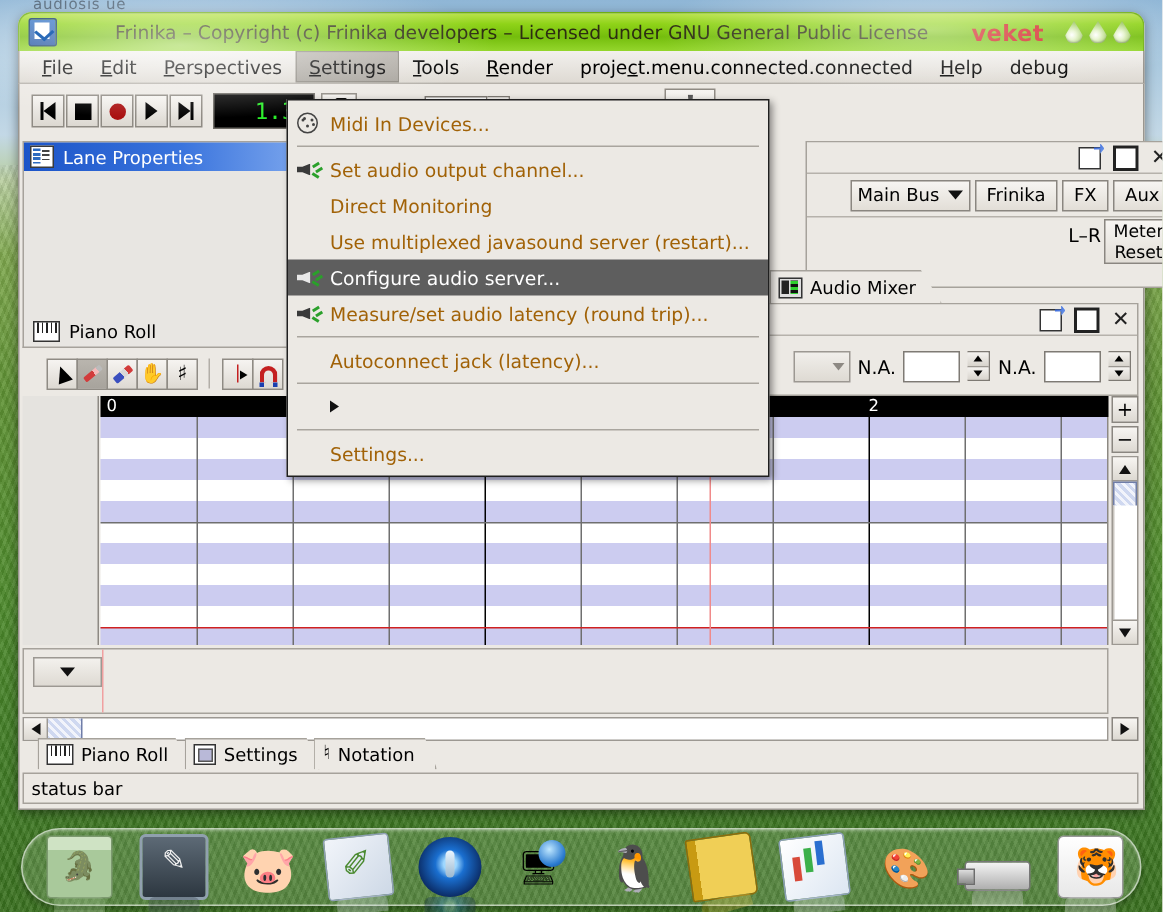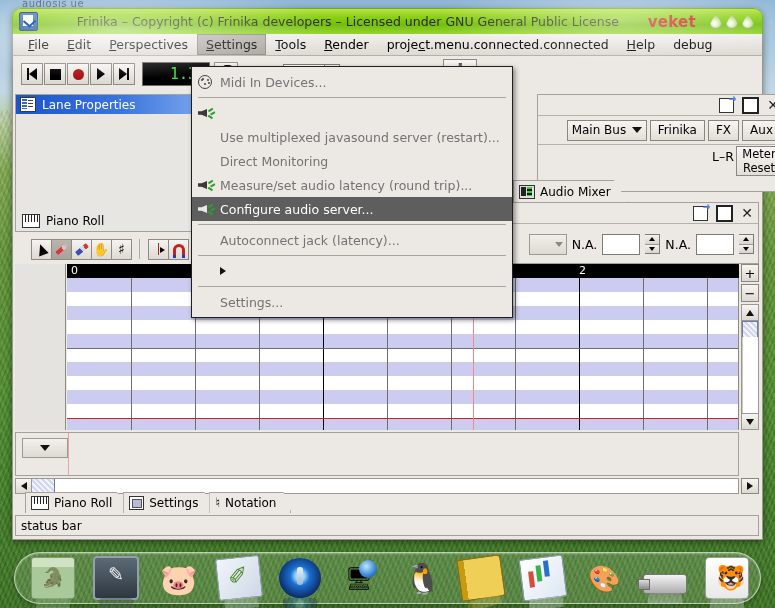--- a/index.html
+++ b/index.html
@@ -539,21 +539,21 @@
     box-shadow: 2px 2px 5px rgba(0,0,0,0.45);
     z-index: 60;
     padding: 3px 0;
     box-sizing: border-box;
   }
   .mrow {
     height: 24px;
     display: flex; align-items: center;
     padding-left: 6px;
     font-size: 12.5px;
-    color: #737373;
+    color: #a16207;
     cursor: default;
   }
   .mrow.sel { background: #5e5e5e; color: #fff; }
   .mrow .mi-ic { width: 22px; flex: 0 0 auto; display: flex; align-items: center; }
   .mrow .mi-txt { flex: 1 1 auto; }
   .msep { height: 1px; background: #a9a59e; margin: 3px 6px; }
   .submenu-arrow { width:0;height:0;border-top:4px solid transparent;border-bottom:4px solid transparent;border-left:6px solid #111; margin-right: 9px; }
   
   .midi-ico {
     width: 14px; height: 14px; border: 1.5px solid #444; border-radius: 50%;
@@ -897,46 +897,47 @@
         <span class="mi-txt">Midi In Devices...</span>
       </div>
       <div class="msep"></div>
       <div class="mrow">
         <span class="mi-ic">
             <span class="spk-ico">
               <span class="cone"></span>
               <span class="wv"></span>
             </span>
           </span>
+        <span class="mi-txt">Set audio output channel...</span>
+      </div>
+      <div class="mrow">
+        <span class="mi-ic"></span>
+        <span class="mi-txt">Direct Monitoring</span>
       </div>
       <div class="mrow">
         <span class="mi-ic"></span>
         <span class="mi-txt">Use multiplexed javasound server (restart)...</span>
       </div>
-      <div class="mrow">
-        <span class="mi-ic"></span>
-        <span class="mi-txt">Direct Monitoring</span>
+      <div class="mrow sel">
+        <span class="mi-ic">
+            <span class="spk-ico">
+              <span class="cone"></span>
+              <span class="wv"></span>
+            </span>
+          </span>
+        <span class="mi-txt">Configure audio server...</span>
       </div>
       <div class="mrow">
         <span class="mi-ic">
             <span class="spk-ico">
               <span class="cone"></span>
               <span class="wv"></span>
             </span>
           </span>
         <span class="mi-txt">Measure/set audio latency (round trip)...</span>
-      </div>
-      <div class="mrow sel">
-        <span class="mi-ic">
-            <span class="spk-ico">
-              <span class="cone"></span>
-              <span class="wv"></span>
-            </span>
-          </span>
-        <span class="mi-txt">Configure audio server...</span>
       </div>
       <div class="msep"></div>
       <div class="mrow">
         <span class="mi-ic"></span>
         <span class="mi-txt">Autoconnect jack (latency)...</span>
       </div>
       <div class="msep"></div>
       <div class="mrow">
         <span class="mi-ic"></span>
         <span class="submenu-arrow"></span>

